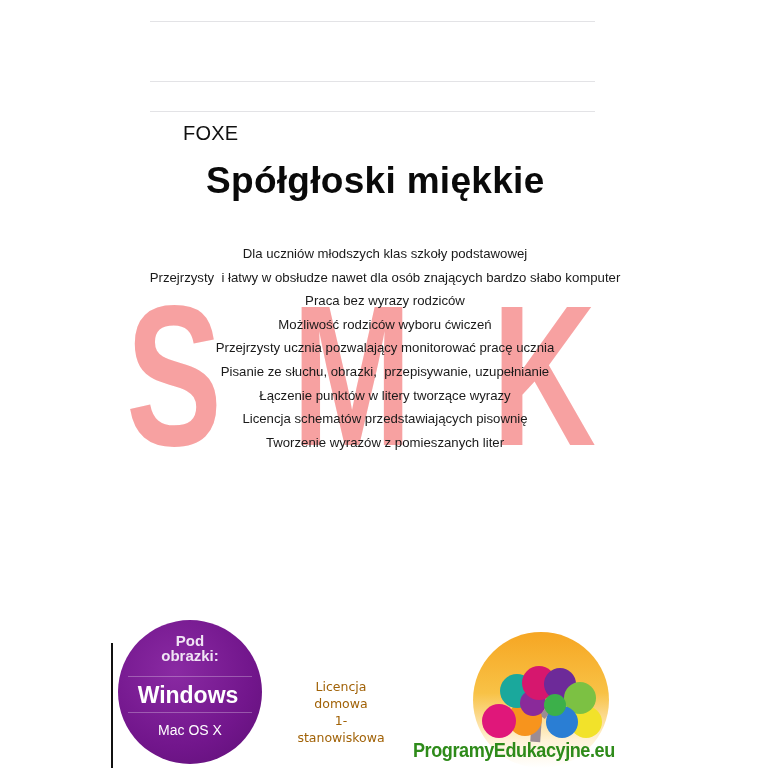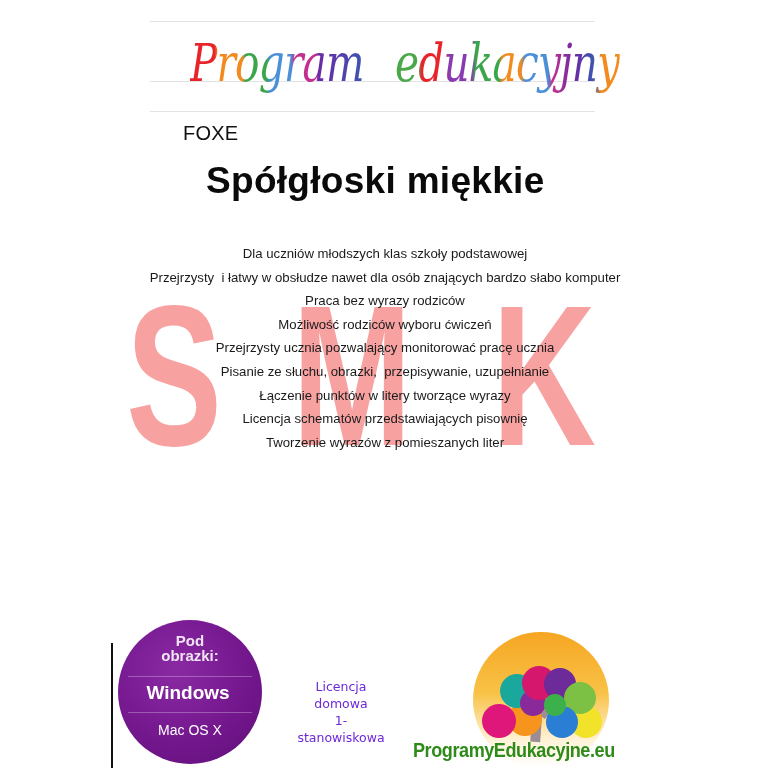--- a/index.html
+++ b/index.html
@@ -57,26 +57,26 @@
 
     
     .vline { position: absolute; left: 111px; top: 643px; width: 2px; height: 125px; background: #111; }
     .badge {
       position: absolute; left: 118px; top: 620px; width: 144px; height: 144px; border-radius: 50%;
       background: radial-gradient(circle at 40% 35%, #8a2aa3 0%, #72168c 60%, #5e0f76 100%);
       color: #fff; text-align: center; overflow: hidden;
     }
     .badge .pod { position: absolute; left: 0; right: 0; top: 13px; font-size: 15px; line-height: 15px; color: #f0e4f4; font-weight: bold; }
     .badge .sep { position: absolute; left: 10px; right: 10px; height: 1px; background: rgba(255,255,255,0.28); }
-    .badge .win { position: absolute; left: 0; right: 4px; top: 62px; font-size: 19px; font-weight: bold; }
+    .badge .win { position: absolute; left: 0; right: 4px; top: 62px; font-size: 23px; font-weight: bold; }
     .badge .mac { position: absolute; left: 0; right: 0; top: 102px; font-size: 14px; font-weight: normal; }
 
     .license {
       position: absolute; left: 296px; top: 678px; width: 90px; text-align: center;
-      font-family: "DejaVu Sans", sans-serif; font-size: 12.5px; line-height: 17px; color: #6d28d9;
+      font-family: "DejaVu Sans", sans-serif; font-size: 12.5px; line-height: 17px; color: #a16207;
     }
 
     
     .logo { position: absolute; left: 470px; top: 632px; width: 150px; height: 110px; }
     .sun {
       position: absolute; left: 3px; top: 0; width: 136px; height: 136px; border-radius: 50%;
       background: linear-gradient(180deg, #f6a623 0%, #f8c246 45%, #fff3d8 80%, #ffffff 100%);
     }
     .leaf { position: absolute; border-radius: 50%; }
     .trunk { position: absolute; background: #9c8c93; }
@@ -89,28 +89,20 @@
   </style>
 </head>
 <body>
 
 <div class="cover">
 
   <div class="rule" style="left:150px; top:21px; width:445px;"></div>
   <div class="rule" style="left:150px; top:81px; width:445px;"></div>
   <div class="rule" style="left:150px; top:111px; width:445px;"></div>
 
-  <div class="hand-title">
-    <div class="word" style="left:0;">
-      <span style="background: linear-gradient(90deg,#e8232a 0%,#e8232a 14%,#f28a1e 16%,#f28a1e 30%,#3aa64a 32%,#3aa64a 44%,#4a8fd8 46%,#4a8fd8 58%,#c32f8f 60%,#c32f8f 72%,#6a2aa6 74%,#3b56b0 100%); -webkit-background-clip:text; background-clip:text; color:transparent;">Program</span>
-    </div>
-    <div class="word" style="left:205px;">
-      <span style="background: linear-gradient(90deg,#4aa84a 0%,#4aa84a 10%,#e8232a 12%,#e8232a 22%,#8a3ab0 24%,#8a3ab0 34%,#3aa64a 36%,#3aa64a 46%,#f28a1e 48%,#f28a1e 56%,#4a8fd8 58%,#4a8fd8 68%,#c32f8f 70%,#6a2aa6 80%,#3b56b0 88%,#f28a1e 92%,#f28a1e 100%); -webkit-background-clip:text; background-clip:text; color:transparent;">edukacyjny</span>
-    </div>
-  </div>
 
   <div class="publisher">FOXE</div>
   <div class="product-title">Spółgłoski miękkie</div>
 
   <div class="wm wm-s">S</div>
   <div class="wm wm-m">M</div>
   <div class="wm wm-k">K</div>
 
   <ul class="features">
     <li>Dla uczniów młodszych klas szkoły podstawowej</li>

